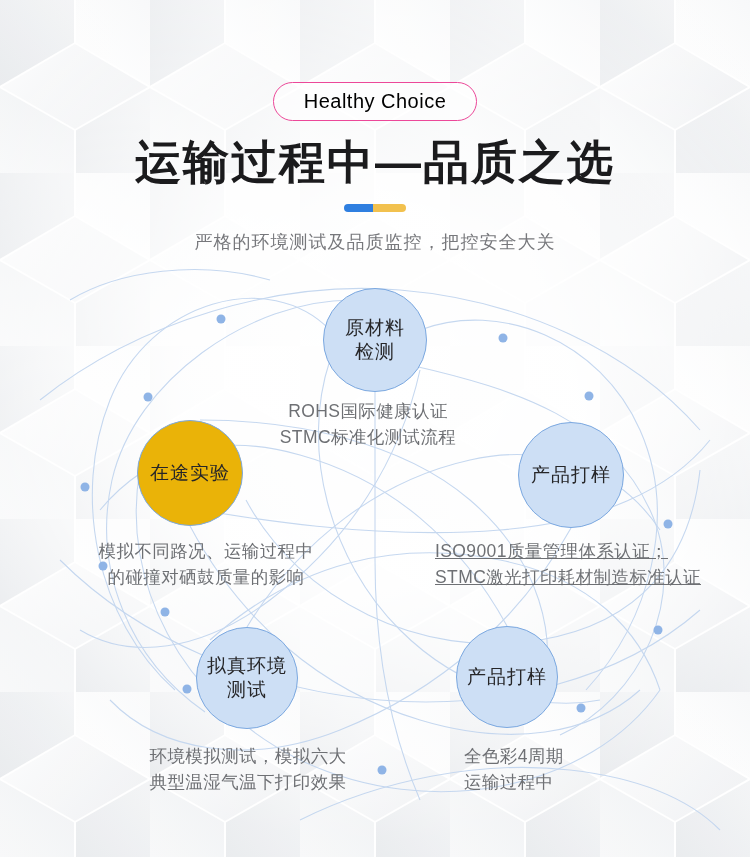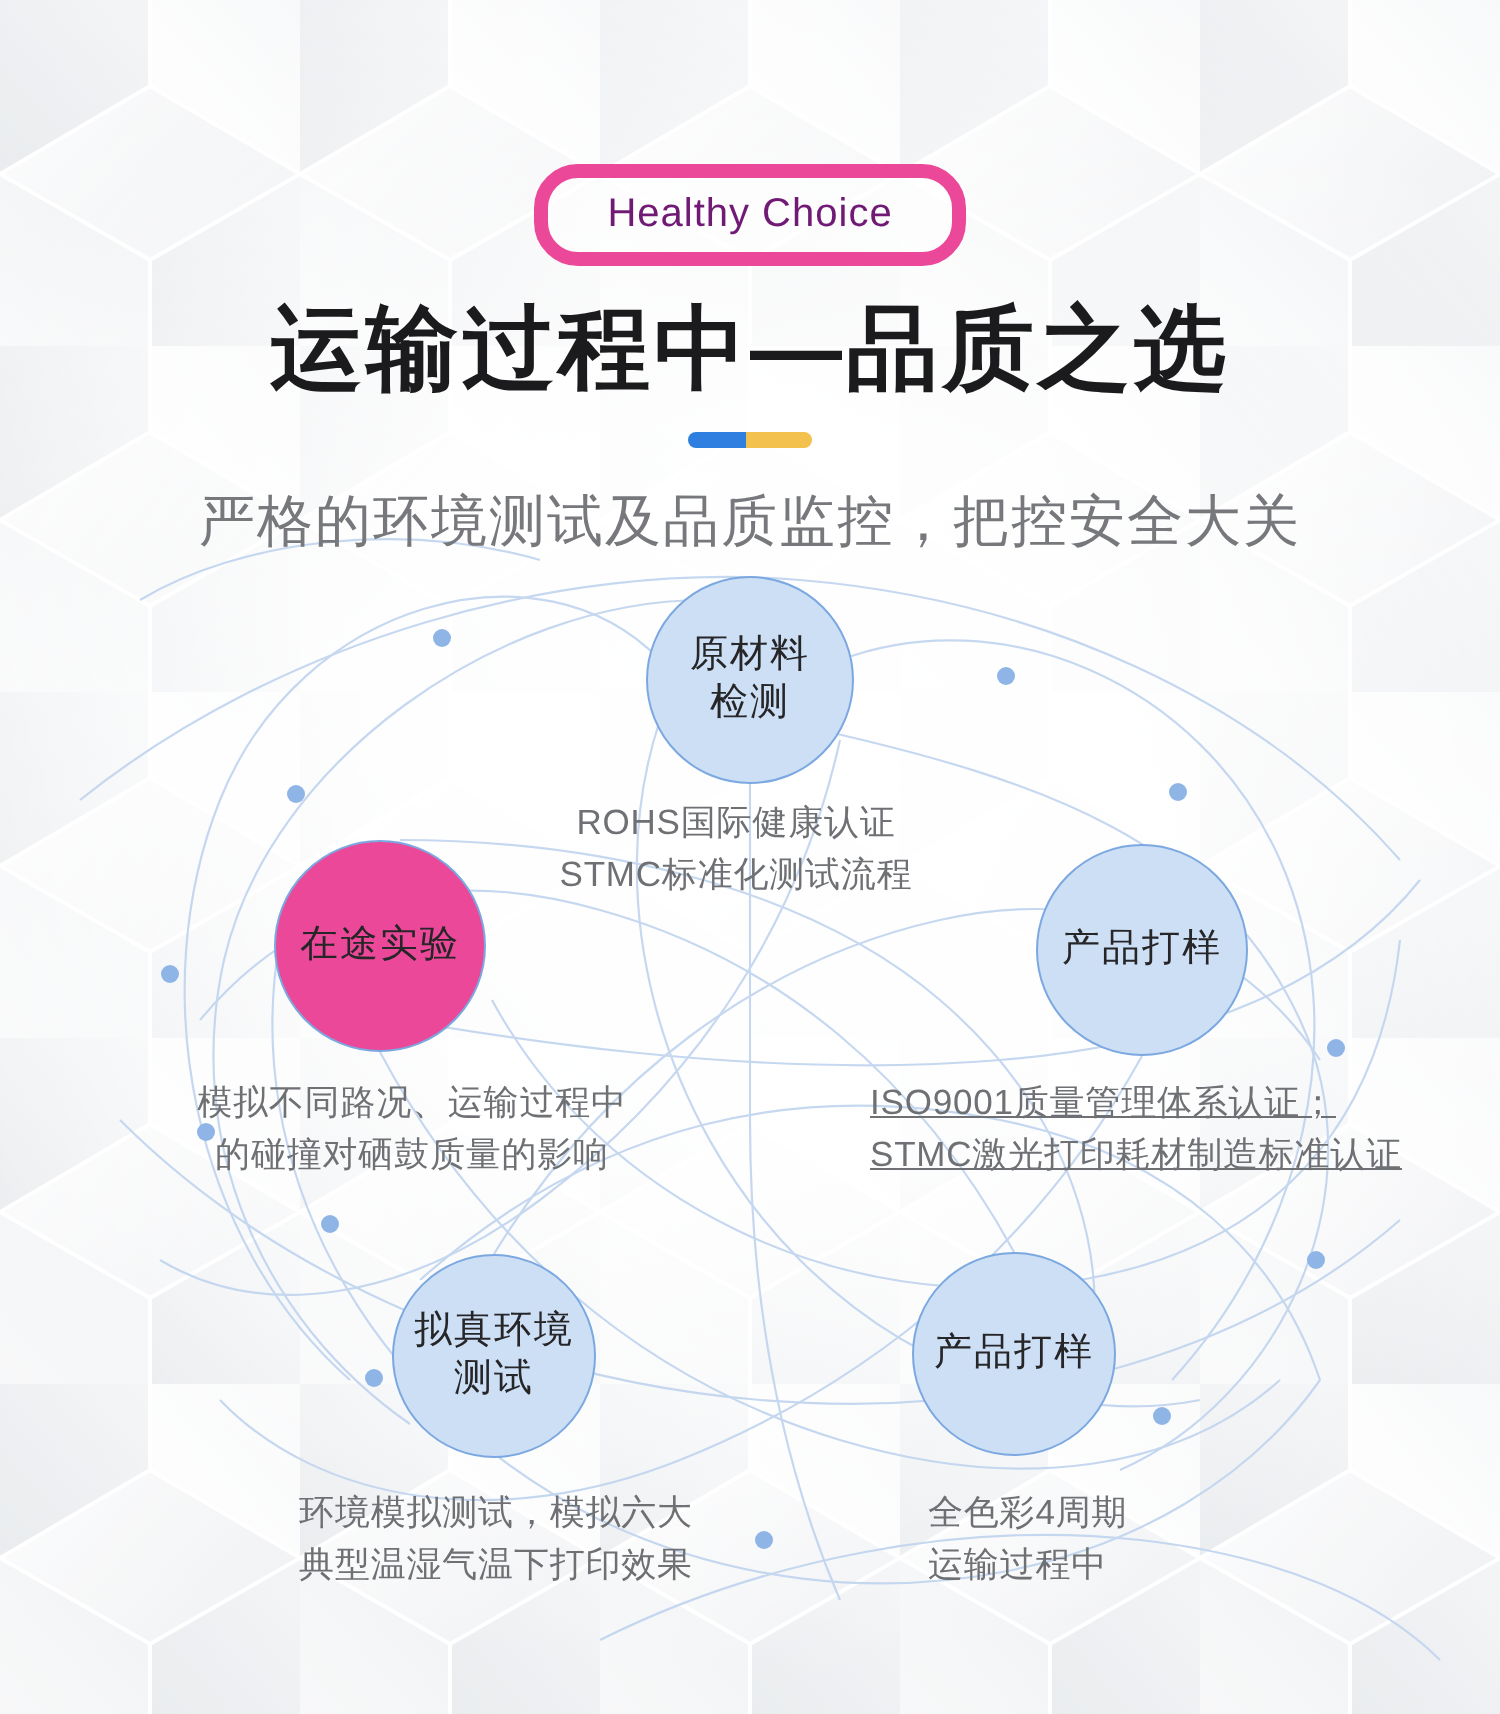--- a/index.html
+++ b/index.html
@@ -36,25 +36,25 @@
   }
   
   #content { position:absolute; inset:0; z-index:3; }
 
   
   .header { position:absolute; left:0; right:0; top:0; text-align:center; }
   .pill {
     display:inline-block;
     margin-top:82px;
     padding:8px 30px 9px;
-    border:7px solid #ec4899;
+    border:1px solid #ec4899;
     border-radius:22px;
     font-size:20px;
     letter-spacing:0.5px;
-    color:#701a75;
+    color:#000000;
     background:rgba(255,255,255,0.55);
     line-height:1;
   }
   .main-title {
     margin-top:16px;
     font-size:46px;
     font-weight:bold;
     letter-spacing:2px;
     color:#1b1b1d;
     line-height:1.1;
@@ -64,21 +64,21 @@
     width:62px; height:8px;
     border-radius:4px;
     overflow:hidden;
     display:flex;
   }
   .accent span { display:block; height:100%; }
   .accent .a1 { width:46%; }
   .accent .a2 { width:54%; }
   .subtitle {
     margin-top:18px;
-    font-size:28px;
+    font-size:18px;
     color:#77787c;
     letter-spacing:1px;
   }
 
   
   .node {
     position:absolute;
     border-radius:50%;
     background:#cddff5;
     border:1px solid #7ba8e0;
@@ -185,21 +185,21 @@
         <span class="a1" style="background: rgb(47, 127, 224);"></span>
         <span class="a2" style="background: rgb(242, 193, 78);"></span>
       </div>
       <div class="subtitle">严格的环境测试及品质监控，把控安全大关</div>
     </div>
 
     <div class="node" style="left: 323px; top: 288px; width: 104px; height: 104px; background: rgb(205, 223, 245); border-color: rgb(123, 168, 224); color: rgb(38, 38, 40);">
       <span class="lbl" style="white-space: pre-line;">原材料
 检测</span>
     </div>
-    <div class="node" style="left: 137px; top: 420px; width: 106px; height: 106px; background: #ec4899; border-color: rgb(123, 168, 224); color: rgb(38, 38, 40);">
+    <div class="node" style="left: 137px; top: 420px; width: 106px; height: 106px; background: #eab308; border-color: rgb(123, 168, 224); color: rgb(38, 38, 40);">
       <span class="lbl" style="white-space: pre-line;">在途实验</span>
     </div>
     <div class="node" style="left: 518px; top: 422px; width: 106px; height: 106px; background: rgb(205, 223, 245); border-color: rgb(123, 168, 224); color: rgb(38, 38, 40);">
       <span class="lbl" style="white-space: pre-line;">产品打样</span>
     </div>
     <div class="node" style="left: 456px; top: 626px; width: 102px; height: 102px; background: rgb(205, 223, 245); border-color: rgb(123, 168, 224); color: rgb(38, 38, 40);">
       <span class="lbl" style="white-space: pre-line;">产品打样</span>
     </div>
     <div class="node" style="left: 196px; top: 627px; width: 102px; height: 102px; background: rgb(205, 223, 245); border-color: rgb(123, 168, 224); color: rgb(38, 38, 40);">
       <span class="lbl" style="white-space: pre-line;">拟真环境

